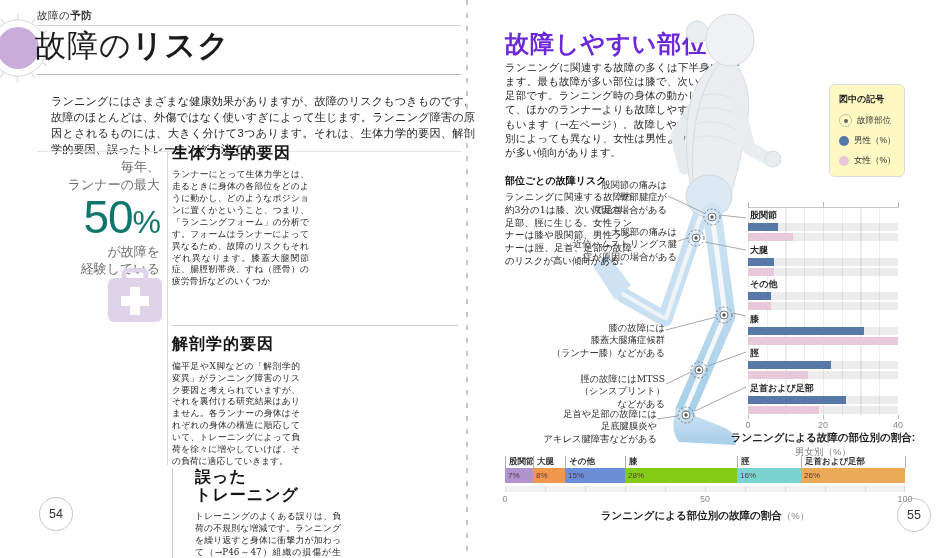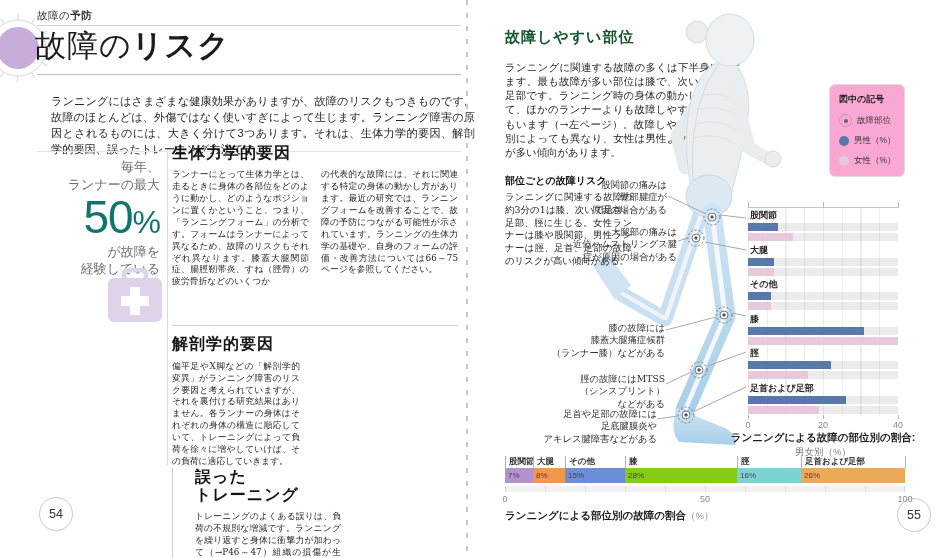--- a/index.html
+++ b/index.html
@@ -38,24 +38,24 @@
   .cols .secp{width:137px;}
   .hdiv{border-top:1px solid #cfcfcf;margin-top:10px;}
   .lower{display:flex;padding-top:9px;flex-direction:column;}
   .anat{width:128px;padding-right:9px;}
   .train{width:146px;border-left:1px solid #cfcfcf;padding-left:22px;}
   .pagenum{position:absolute;width:32px;height:32px;border:1px solid #c9c9c9;border-radius:50%;
            text-align:center;line-height:32px;font-size:12.5px;color:#333;background:#fff;}
   .pn-left{left:39px;top:497px;}
   .pn-right{left:430px;top:498px;}
   
-  .rtitle{position:absolute;left:38px;top:28px;margin:0;font-size:15px;font-weight:800;color:#14532d;letter-spacing:1px;}
+  .rtitle{position:absolute;left:38px;top:28px;margin:0;font-size:24px;font-weight:800;color:#6d28d9;letter-spacing:1px;}
   .rintro{position:absolute;left:38px;top:60px;width:237px;margin:0;font-size:10.4px;line-height:1.36;
           color:#1f1f1f;text-align:justify;}
-  .legend{position:absolute;left:362px;top:84px;width:76px;background:#f9a8d4;border:1px solid #ddd;
+  .legend{position:absolute;left:362px;top:84px;width:76px;background:#fef9c3;border:1px solid #ddd;
           border-radius:6px;padding:8px 8px 9px 9px;box-sizing:border-box;z-index:7;}
   .legend .ltitle{font-size:9px;font-weight:bold;color:#222;margin-bottom:5px;}
   .lrow{display:flex;align-items:center;gap:5px;margin-top:8px;font-size:8.5px;color:#333;}
   .target-icon{width:11px;height:11px;border:1px dotted #888;border-radius:50%;position:relative;flex:0 0 auto;}
   .target-icon::after{content:"";position:absolute;left:3.5px;top:3.5px;width:4px;height:4px;border-radius:50%;background:#666;}
   .dot{width:10px;height:10px;border-radius:50%;flex:0 0 auto;}
   .risknote{position:absolute;left:38px;top:174px;width:127px;z-index:6;}
   .risknote h3{margin:0 0 3px 0;font-size:10px;color:#111;}
   .risknote p{margin:0;font-size:9.4px;line-height:1.36;text-align:justify;color:#222;}
   .runner{position:absolute;left:118px;top:4px;z-index:1;}
@@ -88,21 +88,21 @@
   .slabels{position:relative;height:12px;font-size:8.5px;font-weight:bold;color:#333;}
   .slab{position:absolute;top:0;height:12px;line-height:10px;border-left:1px solid #b2b2b2;padding-left:3px;white-space:nowrap;}
   .slab.end{padding:0;}
   .sbar{display:flex;height:15px;}
   .seg{height:100%;position:relative;overflow:hidden;}
   .seg span{position:absolute;left:3px;top:0;line-height:15px;font-size:8px;color:rgba(80,42,52,0.9);}
   .sruler{height:6px;margin-top:3px;background:#f2f2f2;border-right:1px solid #d8d8d8;
           background-image:repeating-linear-gradient(to right,#dcdcdc 0 1px,transparent 1px 40px);}
   .saxis{position:relative;height:12px;margin-top:2px;font-size:9px;color:#8a8a8a;}
   .saxis span{position:absolute;transform:translateX(-50%);}
-  .scap{margin-top:3px;font-size:10.5px;font-weight:bold;color:#1d1d1d;}
+  .scap{margin-top:3px;text-align:center;font-size:10.5px;font-weight:bold;color:#1d1d1d;}
   .scap .u{font-weight:normal;color:#888;font-size:9.5px;}
 </style>
 </head>
 <body>
 
 <div class="spread">
 
   <div class="page page-left">
     <svg class="deco" width="78" height="78" viewBox="0 0 78 78">
       <circle cx="32" cy="36" r="31" fill="none" stroke="#e3e3e3" stroke-width="6" stroke-dasharray="1.6 14.5"></circle>
@@ -130,21 +130,20 @@
     <svg class="aid" width="58" height="56" viewBox="0 0 58 56">
       <rect x="18" y="2" width="22" height="14" rx="4" fill="none" stroke="#ded3e9" stroke-width="5"></rect>
       <rect x="2" y="10" width="54" height="44" rx="6" fill="#ded3e9"></rect>
       <path d="M24,19 h10 v9 h9 v10 h-9 v9 h-10 v-9 h-9 v-10 h9 Z" fill="#ffffff"></path>
     </svg>
 
     <section class="sections">
       <h2>生体力学的要因</h2>
       <div class="cols">
         <p class="secp">ランナーにとって生体力学とは、走るときに身体の各部位をどのように動かし、どのようなポジションに置くかということ、つまり、「ランニングフォーム」の分析です。フォームはランナーによって異なるため、故障のリスクもそれぞれ異なります。膝蓋大腿関節症、腸脛靭帯炎、すね（脛骨）の疲労骨折などのいくつか</p>
-        <p class="secp">の代表的な故障には、それに関連する特定の身体の動かし方があります。最近の研究では、ランニングフォームを改善することで、故障の予防につながる可能性が示されています。ランニングの生体力学の基礎や、自身のフォームの評価・改善方法については66～75ページを参照してください。</p>
       </div>
       <div class="hdiv"></div>
       <div class="lower">
         <div class="anat">
           <h2>解剖学的要因</h2>
           <p class="secp">偏平足やX脚などの「解剖学的変異」がランニング障害のリスク要因と考えられていますが、それを裏付ける研究結果はありません。各ランナーの身体はそれぞれの身体の構造に順応していて、トレーニングによって負荷を徐々に増やしていけば、その負荷に適応していきます。</p>
         </div>
         <div class="train">
           <h2><span>誤った</span><br><span>トレーニング</span></h2>
           <p class="secp">トレーニングのよくある誤りは、負荷の不規則な増減です。ランニングを繰り返すと身体に衝撃力が加わって（→P46～47）組織の損傷が生じ、回復の時間が必要になります。過剰なトレーニングをすると、そのストレスがかかる速度に修復プロセスが追いつかず、故障につながります。</p>

